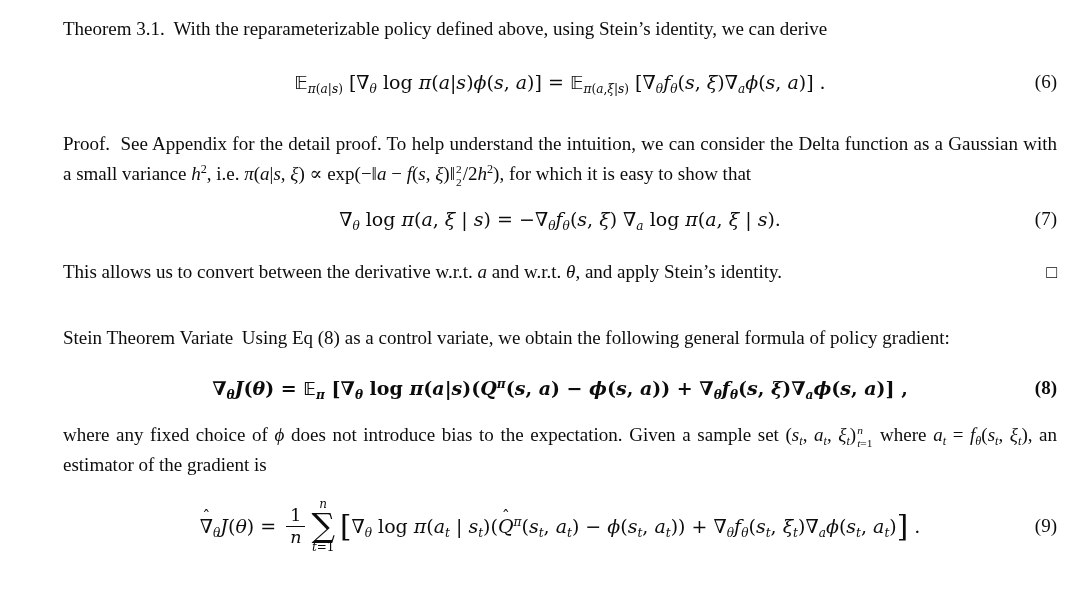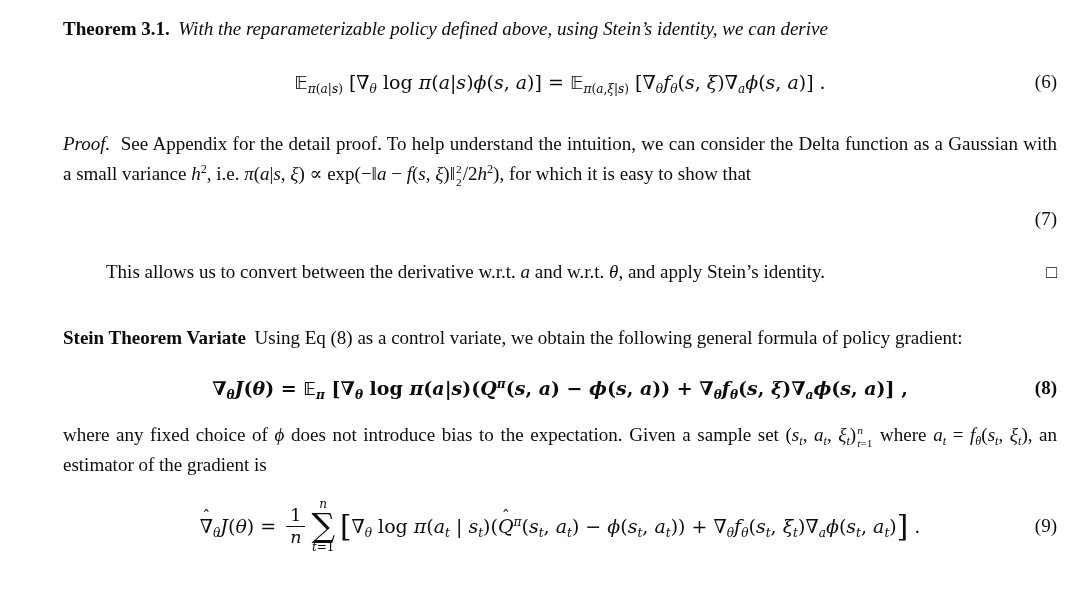--- a/index.html
+++ b/index.html
@@ -9,42 +9,42 @@
   }
   body {
     font-family: "Liberation Serif", "DejaVu Serif", serif;
     color: #0c0c0c;
     font-size: 19px;
   }
   .page { padding: 14px 26px 0 63px; }
 
   p.body { text-align: justify; line-height: 30px; }
 
-  .thm-label, .sec-label { font-weight: bold; margin-right: 0.45em; }
-  .thm-text { font-style: italic; }
-  .proof-label { font-style: italic; margin-right: 0.55em; }
+  .thm-label, .sec-label { font-weight: normal; margin-right: 0.45em; }
+  .thm-text { }
+  .proof-label { margin-right: 0.55em; }
 
   
   .eq-row { position: relative; text-align: center; }
   .eq-num {
     position: absolute; right: 0; top: 50%;
     transform: translateY(-50%);
     font-style: normal;
   }
   .math {
     font-family: "DejaVu Serif", "Liberation Serif", serif;
     font-size: 19px; white-space: nowrap;
   }
   .eq6 { margin-top: 17px; height: 42px; line-height: 42px; }
   .eq7 { margin-top: 11px; height: 38px; line-height: 38px; }
   .eq8 { margin-top: 13px; height: 44px; line-height: 44px; font-weight: bold; }
   .eq9 { margin-top: 4px; height: 84px; line-height: 84px; }
 
   .p-proof  { margin-top: 26px; }
-  .p-close  { margin-top: 19px; display: flex; margin-left: 43px; }
+  .p-close  { margin-top: 19px; display: flex; }
   .p-close .qed { margin-left: auto; font-size: 18px; }
   .p-stein  { margin-top: 36px; }
   .p-where  { margin-top: 10px; }
 
   sub, sup { font-size: 0.64em; line-height: 0; }
   sub { vertical-align: -0.3em; }
   sup { vertical-align: 0.55em; }
 
   
   .bb { font-family: "DejaVu Sans", "DejaVu Serif", sans-serif; font-size: 0.97em; font-style: normal; }
@@ -100,20 +100,21 @@
   </div>
 
   <p class="body p-proof">
     <span class="proof-label">Proof.</span><span>See Appendix for the detail proof.  To help understand the intuition, we can consider the Delta function as a Gaussian with a small variance <i>h</i><sup>2</sup>, i.e. <i>π</i>(<i>a</i>|<i>s</i>, <i>ξ</i>) ∝ exp(−‖<i>a</i> − <i>f</i>(<i>s</i>, <i>ξ</i>)‖<span class="supsub">
           <span>2</span>
           <span>2</span>
         </span>/2<i>h</i><sup>2</sup>), for which it is easy to show that</span>
   </p>
 
   <div class="eq-row eq7">
+    <span class="math">∇<sub><i>θ</i></sub> log <i>π</i>(<i>a</i>, <i>ξ</i> | <i>s</i>) = −∇<sub><i>θ</i></sub><i>f</i><sub><i>θ</i></sub>(<i>s</i>, <i>ξ</i>) ∇<sub><i>a</i></sub> log <i>π</i>(<i>a</i>, <i>ξ</i> | <i>s</i>).</span>
     <span class="eq-num">(7)</span>
   </div>
 
   <p class="body p-close">
     <span>This allows us to convert between the derivative w.r.t. <i>a</i> and w.r.t. <i>θ</i>, and apply Stein’s identity.</span>
     <span class="qed">□</span>
   </p>
 
   <p class="body p-stein">
     <span class="sec-label">Stein Theorem Variate</span><span>Using Eq (8) as a control variate, we obtain the following general formula of policy gradient:</span>

